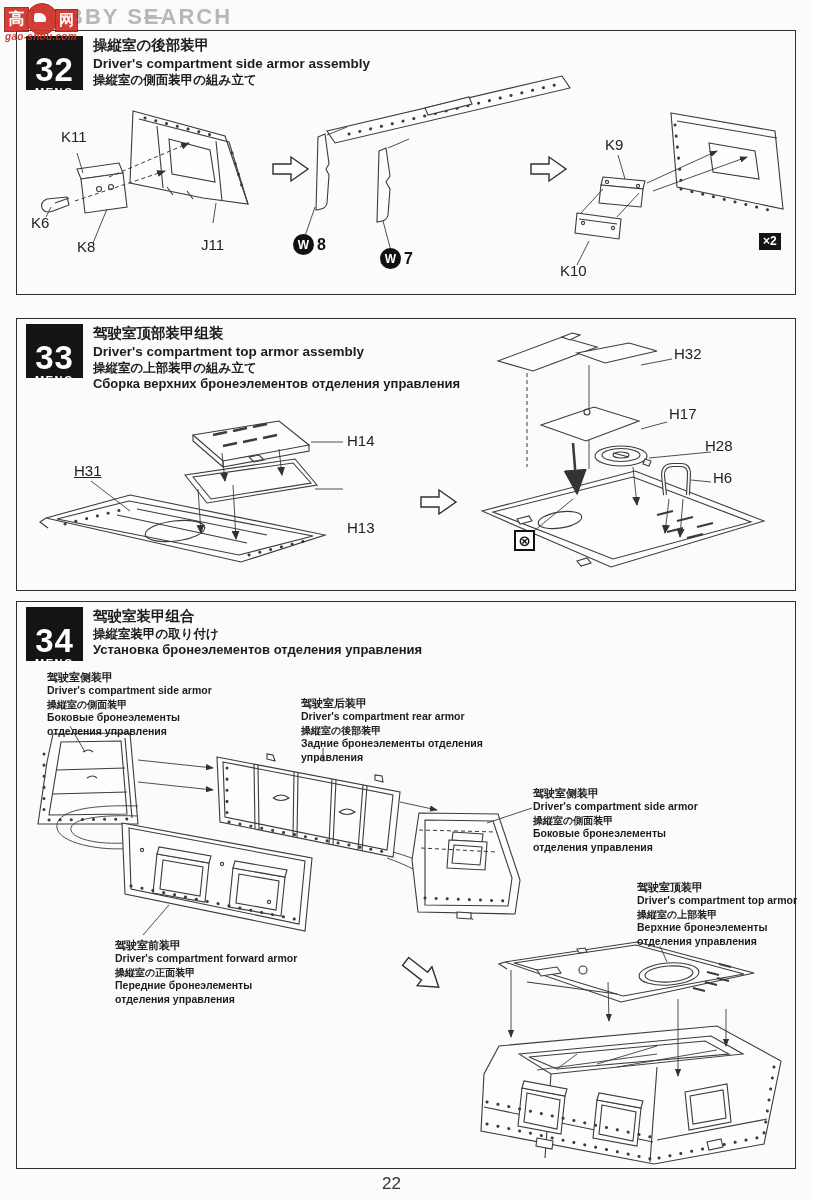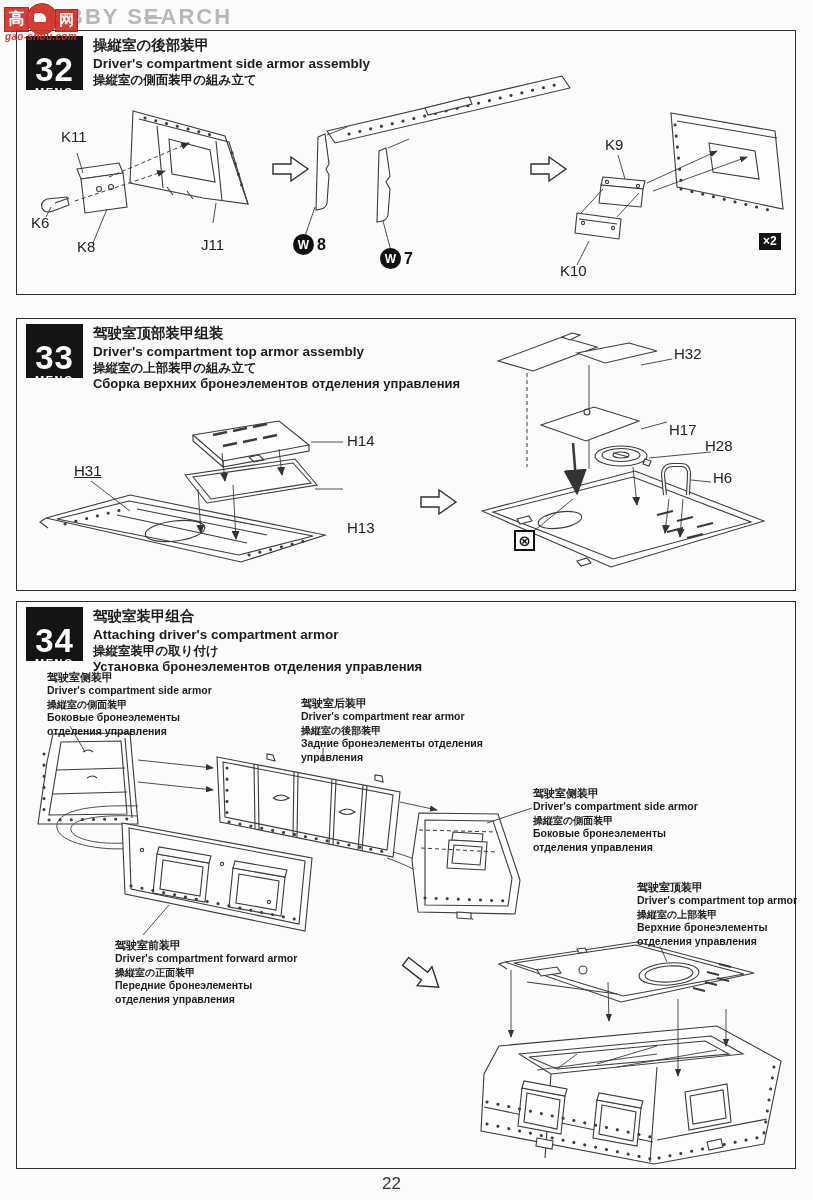--- a/index.html
+++ b/index.html
@@ -262,21 +262,21 @@
   <div class="titles">
     <div class="t-zh">驾驶室顶部装甲组装</div>
     <div class="t-en">Driver's compartment top armor assembly</div>
     <div class="t-ja">操縦室の上部装甲の組み立て</div>
     <div class="t-ru">Сборка верхних бронеэлементов отделения управления</div>
   </div>
   <div class="part-label" style="left:57px;top:143px;text-decoration:underline;">H31</div>
   <div class="part-label" style="left:330px;top:113px;">H14</div>
   <div class="part-label" style="left:330px;top:176px;margin-top:24px;">H13</div>
   <div class="part-label" style="left:657px;top:26px;">H32</div>
-  <div class="part-label" style="left:652px;top:102px;text-align:center;">H17</div>
+  <div class="part-label" style="left:652px;top:86px;text-align:center;">H17</div>
   <div class="part-label" style="left:688px;top:118px;text-align:right;">H28</div>
   <div class="part-label" style="left:696px;top:150px;">H6</div>
   <div class="noglue" style="left:497px;top:211px;">⊗</div>
 </div>
 
 <div class="step-box" id="box34">
   <svg class="diagram" width="778" height="564" viewBox="0 0 778 564">
     <defs>
       <marker id="ah34" markerWidth="9" markerHeight="7" refX="8" refY="3.5" orient="auto">
         <path d="M0,0 L9,3.5 L0,7 Z" fill="#333"></path>
@@ -384,21 +384,20 @@
     <path class="thin" d="M709,407 L709,444" marker-end="url(#ah34)"></path>
 
     <path class="thin" d="M53,124 L68,150 M306,146 L306,160 M515,206 L470,221 M643,344 L650,360 M126,333 L152,303"></path>
   </svg>
   <div class="badge">
     <div class="num">34</div>
     <div class="brand">MENG</div>
   </div>
   <div class="titles">
     <div class="t-zh">驾驶室装甲组合</div>
-    <div class="t-en">Attaching driver's compartment armor</div>
     <div class="t-ja">操縦室装甲の取り付け</div>
     <div class="t-ru">Установка бронеэлементов отделения управления</div>
   </div>
   <div class="callout" style="left:30px;top:68px;">
     <div class="c-zh">驾驶室侧装甲</div>
     <div class="c-en">Driver's compartment side armor</div>
     <div class="c-ja">操縦室の側面装甲</div>
     <div class="c-ru">Боковые бронеэлементы
 отделения управления</div>
   </div>

